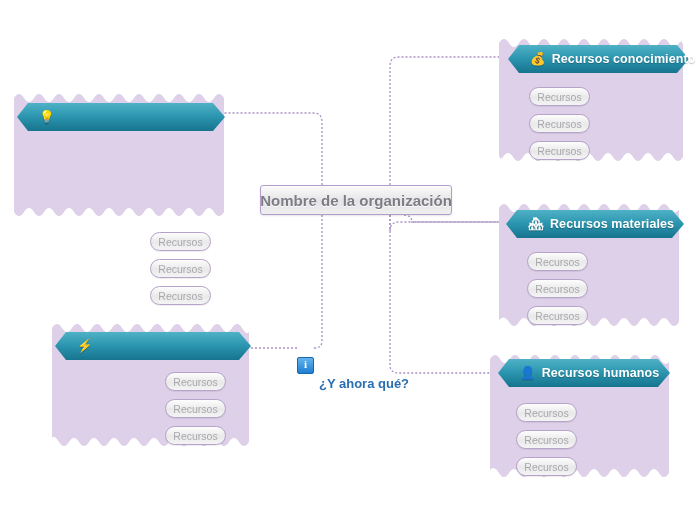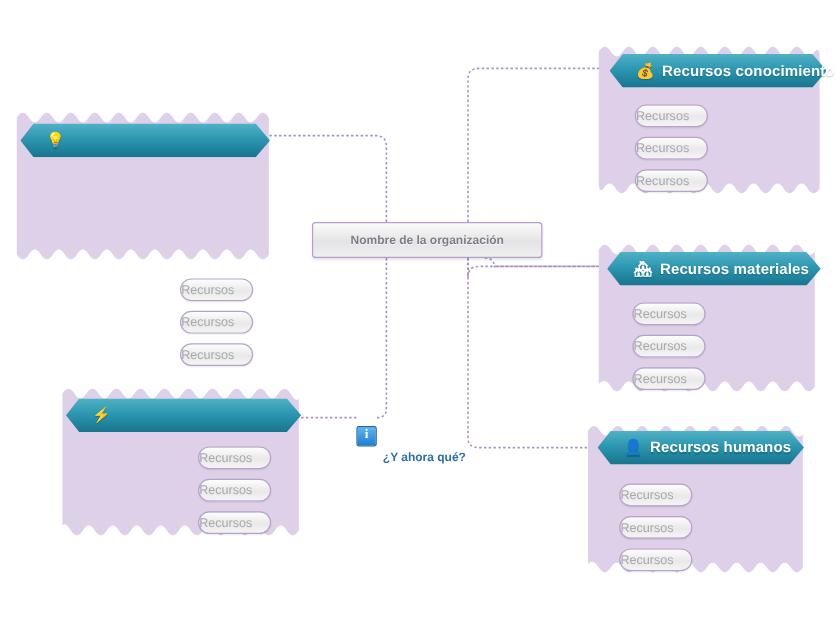--- a/index.html
+++ b/index.html
@@ -23,46 +23,46 @@
     letter-spacing:.1px;white-space:nowrap;display:flex;align-items:center;gap:6px;
     padding-left:22px;text-shadow:0 1px 1px rgba(0,0,0,.25);
   }
   .hdr .ico{font-size:12.5px;line-height:1;display:inline-block;}
 
   
   .pill{
     position:absolute;height:19px;box-sizing:border-box;
     border:1px solid #b6a3c9;border-radius:10px;
     background:linear-gradient(#fdfdfd,#e9e9ea 55%,#f4f4f5);
-    display:flex;align-items:center;justify-content:flex-start;
+    display:flex;align-items:center;justify-content:center;
     font-size:10.5px;color:#a9a9ad;white-space:nowrap;
     box-shadow:0 1px 1px rgba(0,0,0,.07);
   }
 
   
   #central{
     position:absolute;left:260px;top:185px;width:192px;height:30px;box-sizing:border-box;
     border:1px solid #b49ccb;border-radius:3px;
     background:linear-gradient(#fbfbfb,#e4e4e6 55%,#efeff0);
     display:flex;align-items:center;justify-content:center;
-    font-size:10px;font-weight:bold;color:#7d7d86;white-space:nowrap;
+    font-size:15px;font-weight:bold;color:#7d7d86;white-space:nowrap;
     text-shadow:0 1px 0 rgba(255,255,255,.9);
     box-shadow:0 1px 2px rgba(0,0,0,.10);
   }
 
   
   #infonode{position:absolute;left:297px;top:340px;display:flex;align-items:center;gap:5px;}
   #infonode .box{
     width:15px;height:15px;border-radius:2px;
     background:linear-gradient(#63b4ee,#1f7fd0);
     border:1px solid #1667ad;
     color:#fff;font-size:11px;font-weight:bold;line-height:13px;text-align:center;
     font-family:"Liberation Serif",serif;
   }
-  #infonode .txt{font-size:10px;font-weight:bold;color:#2a6fb0;white-space:nowrap;margin-top:36px;}
+  #infonode .txt{font-size:13px;font-weight:bold;color:#2a6fb0;white-space:nowrap;margin-top:36px;}
 </style>
 </head>
 <body>
 
 <div id="canvas">
 
   <svg id="links" viewBox="0 0 697 520">
     <defs>
       <g id="defsg"></g>
     </defs>

